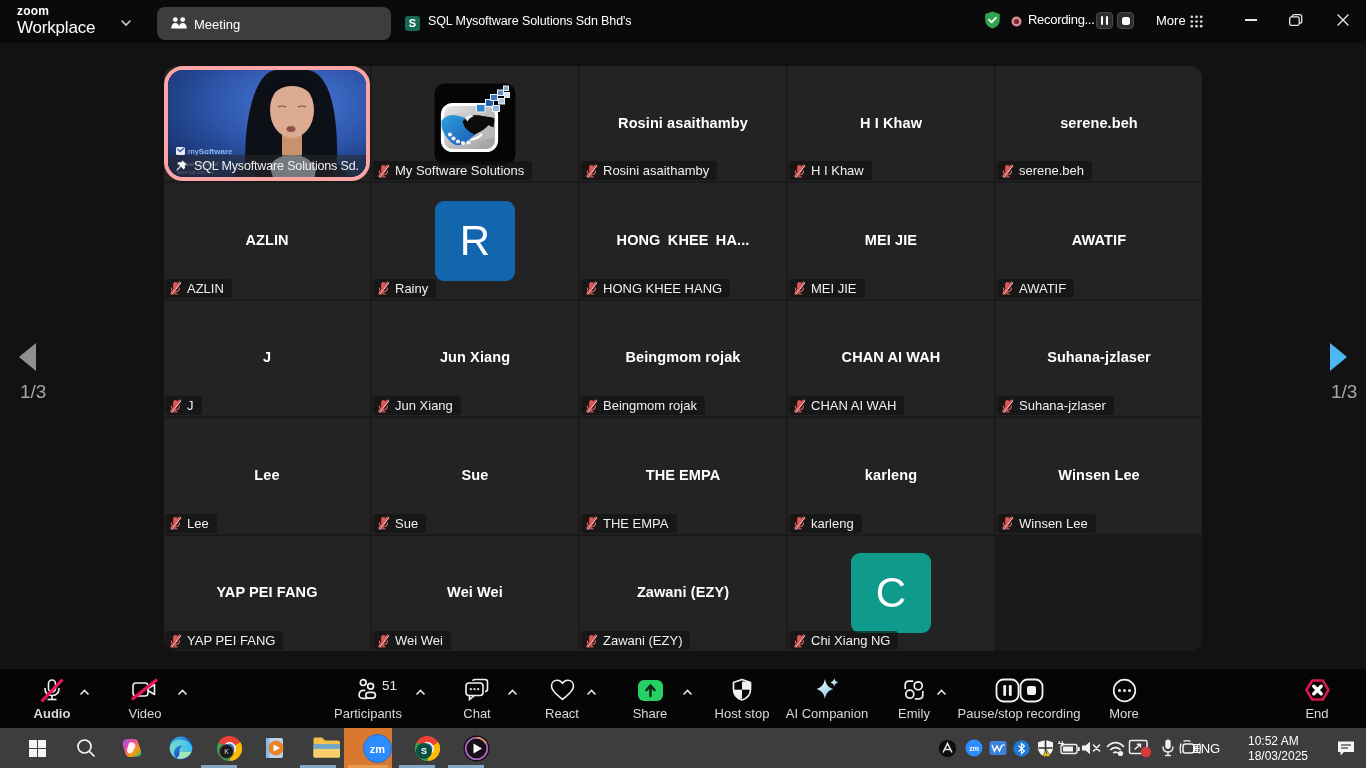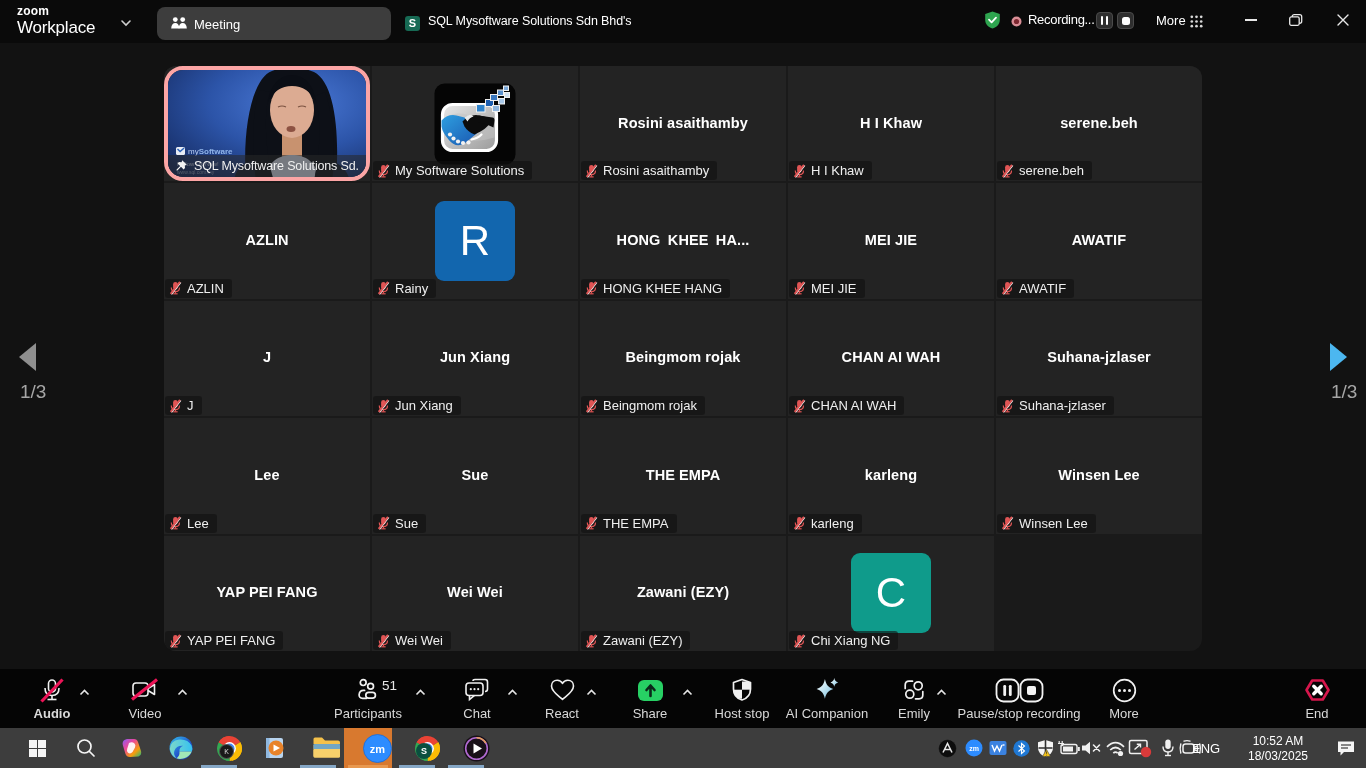--- a/index.html
+++ b/index.html
@@ -867,21 +867,21 @@
     <div class="tbicon" style="left:1172px;width:30px">
         <svg width="24" height="19" viewBox="0 0 24 19">
       <rect x="5" y="5" width="11" height="9" rx="2.5" fill="none" stroke="#f0f0f0" stroke-width="1.5"></rect>
       <path d="M16 8.5 L19.5 6.8 L19.5 12.2 L16 10.5" fill="none" stroke="#f0f0f0" stroke-width="1.4"></path>
       <path d="M2.8 5 Q1.5 9.5 2.8 14" fill="none" stroke="#f0f0f0" stroke-width="1.4" stroke-linecap="round"></path>
       <path d="M21.8 5 Q23.1 9.5 21.8 14" fill="none" stroke="#f0f0f0" stroke-width="1.4" stroke-linecap="round"></path>
       <path d="M6 2.2 Q9 1 12 2.2" fill="none" stroke="#f0f0f0" stroke-width="1.3" stroke-linecap="round"></path>
     </svg>
       </div>
     <div class="traytxt" style="left:1192px;top:13px;font-size:13px">ENG</div>
-    <div class="traytxt" style="left:1248px;top:6px;width:60px;text-align:center">10:52 AM</div>
+    <div class="traytxt" style="left:1248px;top:6px;width:60px;text-align:left">10:52 AM</div>
     <div class="traytxt" style="left:1243px;top:21px;width:70px;text-align:center">18/03/2025</div>
     <div class="tbicon" style="left:1312px;width:44px">
         <svg width="20" height="19" viewBox="0 0 20 19">
       <path d="M2 2.5 L18 2.5 L18 13 L8 13 L4.5 16.5 L4.5 13 L2 13 Z" fill="#f5f5f5"></path>
       <g stroke="#3d3d3d" stroke-width="1.2">
             <line x1="5" y1="6" x2="15" y2="6"></line>
             <line x1="5" y1="9" x2="12" y2="9"></line>
           </g>
     </svg>
       </div>

